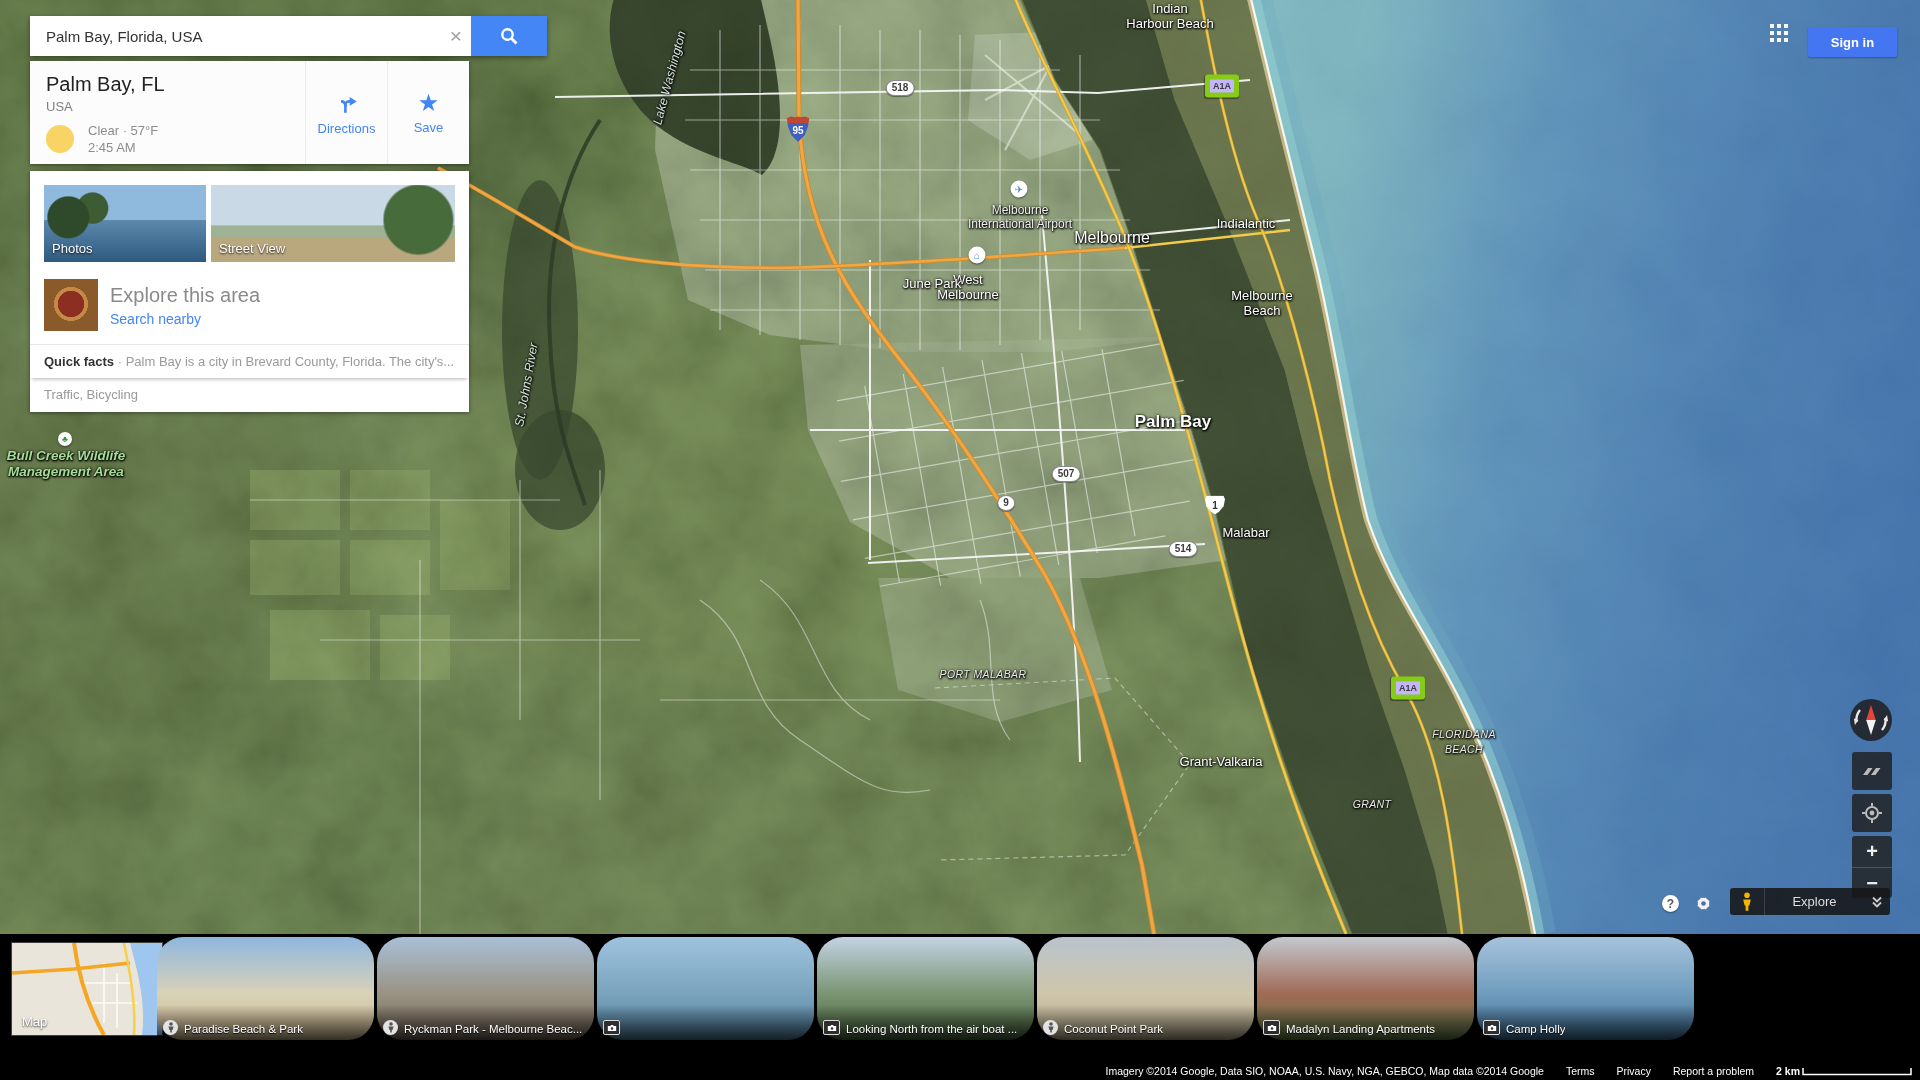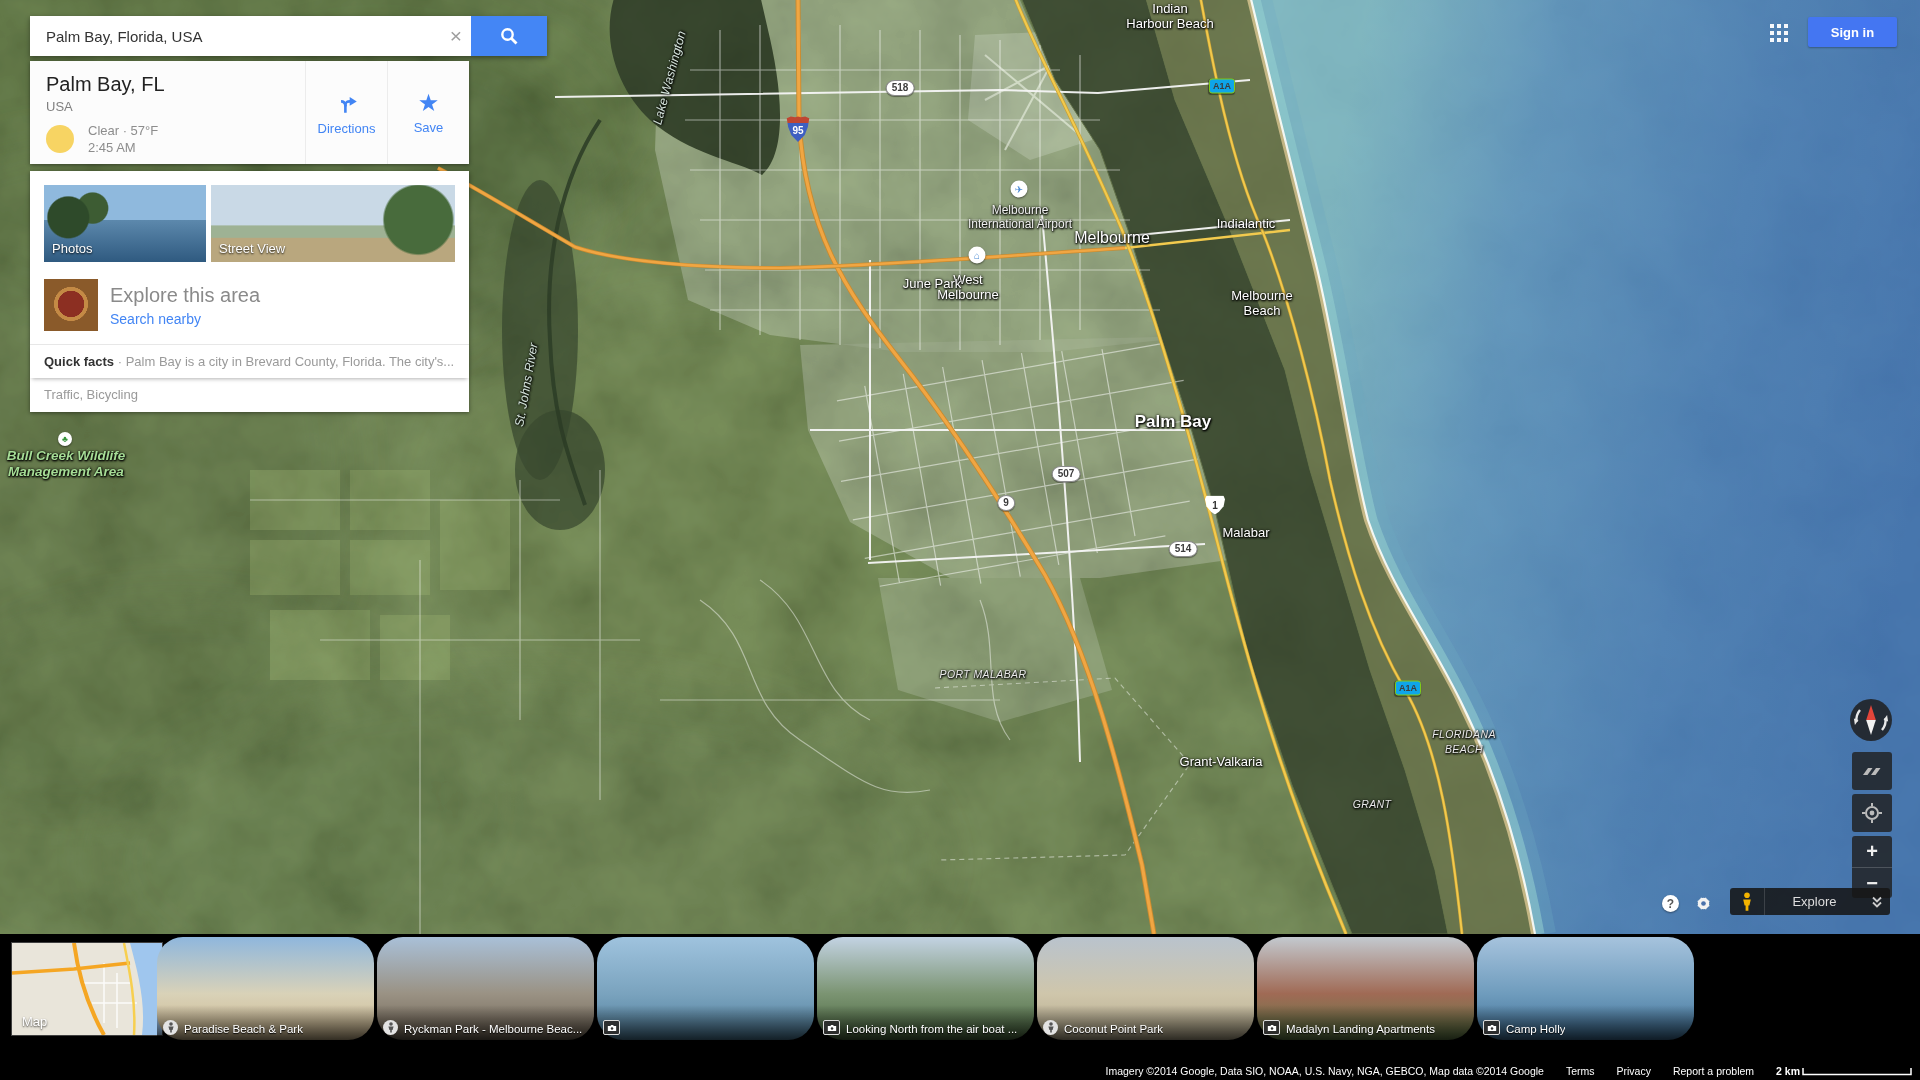--- a/index.html
+++ b/index.html
@@ -18,21 +18,21 @@
   .lbl.city-lg{font-size:16px;}
   .lbl.city-xl{font-size:17px;font-weight:700;}
   .lbl.area{font-size:10.5px;font-style:italic;letter-spacing:.4px;color:#e9e9e9;}
   .lbl.water{font-size:12.5px;font-style:italic;color:#d3e2da;}
   .lbl.park{font-size:13.5px;font-style:italic;font-weight:700;color:#a6dd96;line-height:16px;}
 
   .shield{position:absolute;transform:translate(-50%,-50%);font-weight:700;color:#3c3c3c;
           text-align:center;font-size:10px;}
   .shield.o{background:#fff;border:1px solid #8b8b8b;border-radius:9px/8px;line-height:14px;
             padding:0 5px;box-shadow:0 1px 1px rgba(0,0,0,.4);}
-  .shield.r{background:#0ea5e9;border:1px solid #84cc16;border-radius:3px;line-height:13px;
+  .shield.r{background:#c4b5fd;border:5px solid #84cc16;border-radius:3px;line-height:13px;
             font-size:9px;padding:0 3px;box-shadow:0 1px 1px rgba(0,0,0,.4);}
   .shield.i{width:24px;height:26px;color:#fff;line-height:30px;
             background:linear-gradient(180deg,#bf4632 0 25%,#3e5fc1 25%);
             clip-path:polygon(50% 2%,62% 5%,80% 2%,97% 9%,91% 42%,78% 73%,50% 100%,22% 73%,9% 42%,3% 9%,20% 2%,38% 5%);}
   .shield.u{width:20px;height:19px;background:#fff;color:#333;display:flex;align-items:center;
             justify-content:center;clip-path:polygon(8% 0,92% 0,100% 20%,93% 56%,70% 86%,50% 100%,30% 86%,7% 56%,0 20%);}
 
   .poi{position:absolute;transform:translate(-50%,-50%);width:17px;height:17px;border-radius:50%;
        background:#fff;box-shadow:0 1px 2px rgba(0,0,0,.5);display:flex;align-items:center;
        justify-content:center;font-size:10px;line-height:10px;}
@@ -82,21 +82,21 @@
   .qfacts{border-top:1px solid #e7e7e7;padding:9px 14px;font-size:13px;color:#9a9a9a;
           box-shadow:0 3px 4px -2px rgba(0,0,0,.3);position:relative;z-index:2;background:#fff;}
   .qfacts b{color:#333;font-weight:700;}
   .traffic{padding:9px 14px 10px 14px;font-size:13px;color:#9a9a9a;background:#fff;}
 
   
   .apps{position:absolute;left:1770px;top:24px;width:18px;height:18px;cursor:pointer;}
   .apps span{position:absolute;width:4px;height:4px;background:#fff;opacity:.95;
              box-shadow:7px 0 #fff,14px 0 #fff,0 7px #fff,7px 7px #fff,14px 7px #fff,
                         0 14px #fff,7px 14px #fff,14px 14px #fff;}
-  .signin{position:absolute;left:1808px;top:17px;width:89px;height:30px;background:#4476f2;
+  .signin{position:absolute;left:1808px;top:27px;width:89px;height:30px;background:#4476f2;
           color:#fff;font-size:13px;font-weight:700;display:flex;align-items:center;
           justify-content:center;border-radius:2px;cursor:pointer;box-shadow:0 1px 2px rgba(0,0,0,.3);}
 
   
   .ctl{position:absolute;background:rgba(32,32,32,.82);border-radius:3px;color:#ccc;
        display:flex;align-items:center;justify-content:center;cursor:pointer;}
   .compass{position:absolute;left:1849px;top:698px;width:44px;height:44px;cursor:pointer;}
   .tilt{left:1852px;top:752px;width:40px;height:38px;}
   .myloc{left:1852px;top:794px;width:40px;height:38px;}
   .zoomer{position:absolute;left:1852px;top:836px;width:40px;height:62px;

